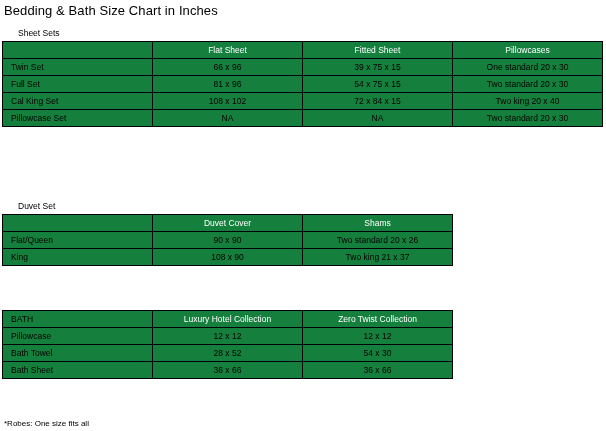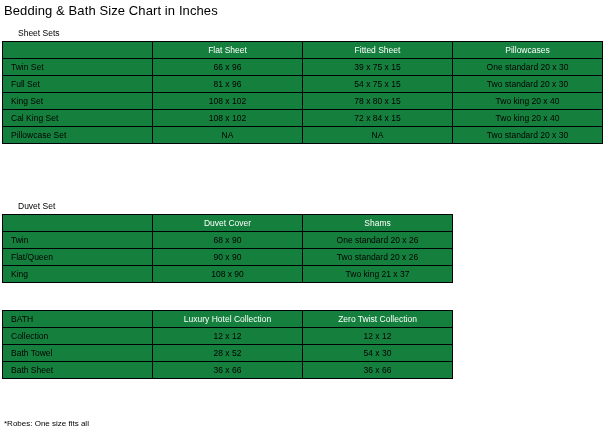--- a/index.html
+++ b/index.html
@@ -128,26 +128,20 @@
         <td class="val">39 x 75 x 15</td>
         <td class="val">One standard 20 x 30</td>
       </tr>
       <tr>
         <td class="rowlabel">Full Set</td>
         <td class="val">81 x 96</td>
         <td class="val">54 x 75 x 15</td>
         <td class="val">Two standard 20 x 30</td>
       </tr>
       <tr>
-        <td class="rowlabel">King Set</td>
-        <td class="val">108 x 102</td>
-        <td class="val">78 x 80 x 15</td>
-        <td class="val">Two king 20 x 40</td>
-      </tr>
-      <tr>
         <td class="rowlabel">Cal King Set</td>
         <td class="val">108 x 102</td>
         <td class="val">72 x 84 x 15</td>
         <td class="val">Two king 20 x 40</td>
       </tr>
       <tr>
         <td class="rowlabel">Pillowcase Set</td>
         <td class="val">NA</td>
         <td class="val">NA</td>
         <td class="val">Two standard 20 x 30</td>
@@ -163,25 +157,20 @@
         <col class="c1">
         <col class="c2">
     </colgroup>
     <tbody>
       <tr>
         <td class="noborder"></td>
         <td class="hdr">Duvet Cover</td>
         <td class="hdr">Shams</td>
       </tr>
       <tr>
-        <td class="rowlabel">Twin</td>
-        <td class="val">68 x 90</td>
-        <td class="val">One standard 20 x 26</td>
-      </tr>
-      <tr>
         <td class="rowlabel">Flat/Queen</td>
         <td class="val">90 x 90</td>
         <td class="val">Two standard 20 x 26</td>
       </tr>
       <tr>
         <td class="rowlabel">King</td>
         <td class="val">108 x 90</td>
         <td class="val">Two king 21 x 37</td>
       </tr>
     </tbody>
@@ -193,21 +182,21 @@
         <col class="c1">
         <col class="c2">
     </colgroup>
     <tbody>
       <tr>
         <td class="rowlabel">BATH</td>
         <td class="hdr">Luxury Hotel Collection</td>
         <td class="hdr">Zero Twist Collection</td>
       </tr>
       <tr>
-        <td class="rowlabel">Collection</td>
+        <td class="rowlabel">Pillowcase</td>
         <td class="val">12 x 12</td>
         <td class="val">12 x 12</td>
       </tr>
       <tr>
         <td class="rowlabel">Bath Towel</td>
         <td class="val">28 x 52</td>
         <td class="val">54 x 30</td>
       </tr>
       <tr>
         <td class="rowlabel">Bath Sheet</td>

